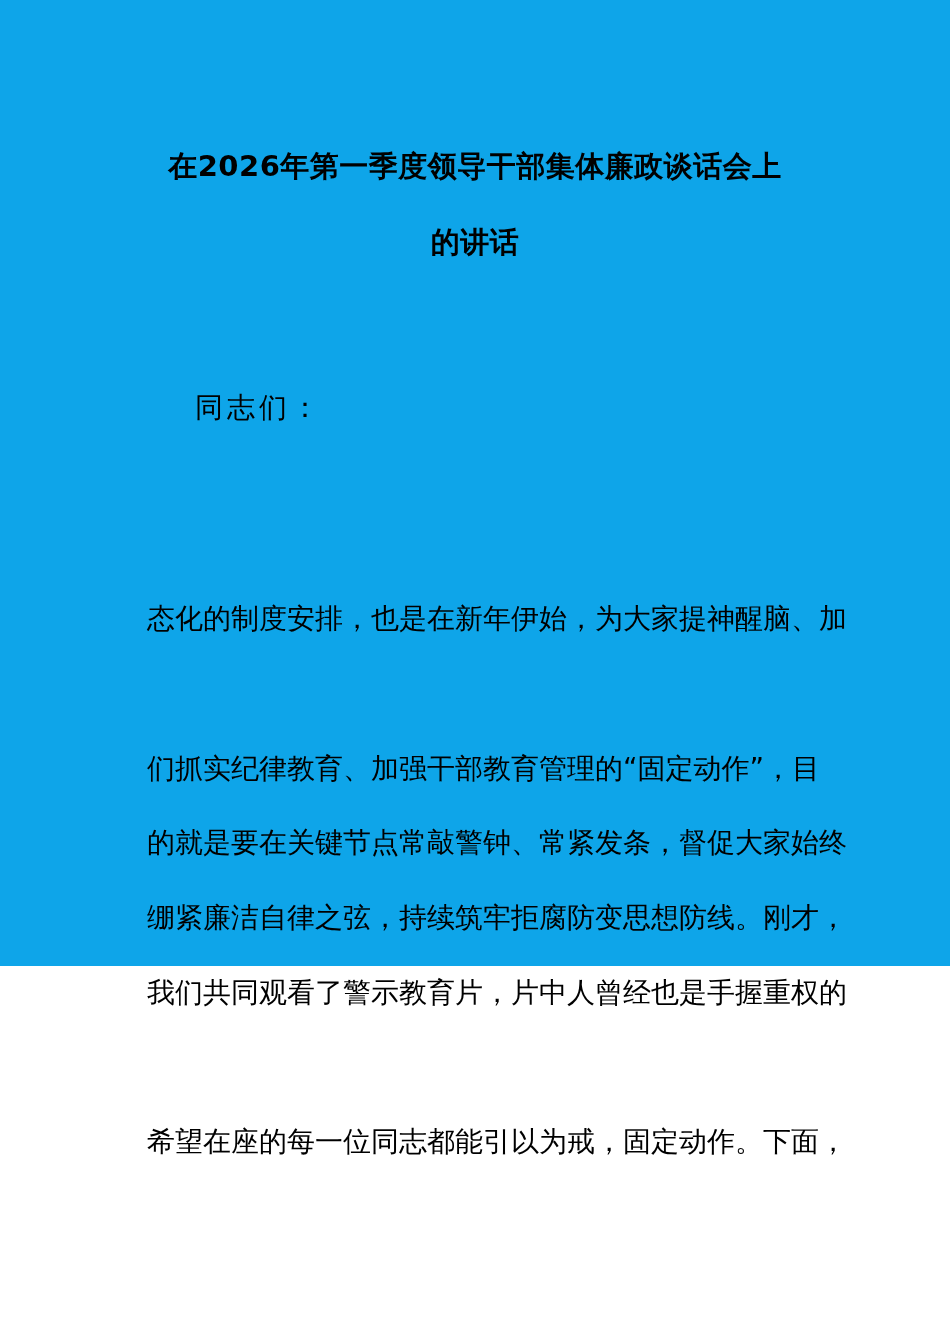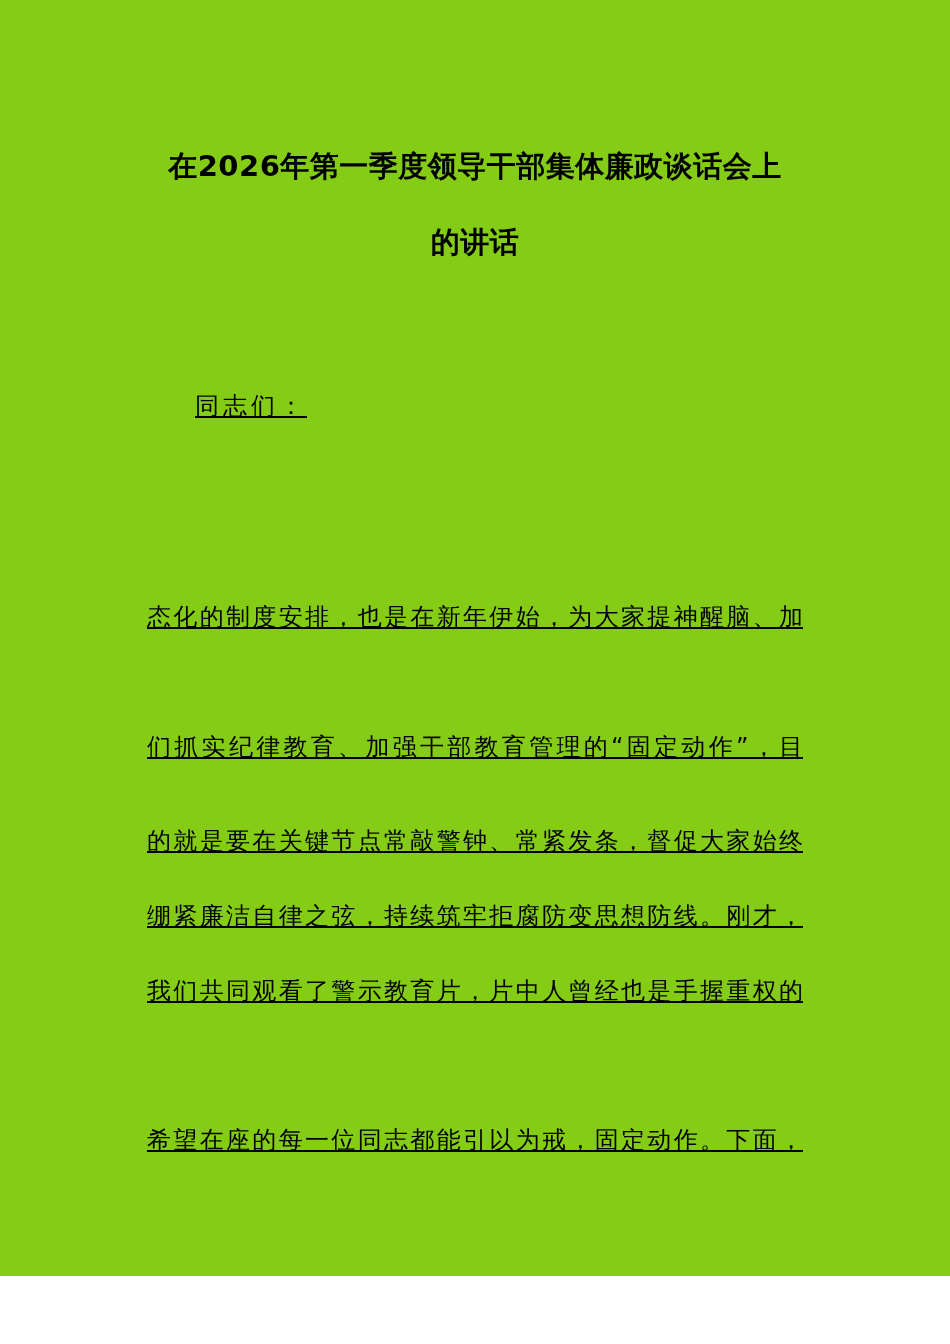--- a/index.html
+++ b/index.html
@@ -13,64 +13,63 @@
       position: relative;
       overflow: hidden;
       font-family: "DejaVu Sans", "Liberation Sans", sans-serif;
       color: #000000;
     }
     .page {
       position: absolute;
       left: 0;
       top: 0;
       width: 950px;
-      height: 1276px;
-      background: #84cc16;
+      height: 966px;
+      background: #0ea5e9;
     }
     .title {
       position: absolute;
       left: 140px;
       width: 670px;
       text-align: center;
       font-size: 29px;
       font-weight: bold;
       line-height: 1;
       letter-spacing: 0.5px;
       white-space: nowrap;
     }
     .title-line-1 { top: 152px; }
     .title-line-2 { top: 228px; }
     .body-line {
       position: absolute;
       left: 147px;
       width: 656px;
-      font-size: 24px;
+      font-size: 28px;
       line-height: 1;
       white-space: nowrap;
       text-align: justify;
       text-align-last: justify;
-      text-decoration: underline;
     }
     .body-line.indent {
       left: 195px;
       width: 608px;
     }
     .body-line.short {
       text-align-last: left;
       letter-spacing: 4px;
     }
   </style>
 </head>
 <body>
 
 <div class="page">
   <div class="title title-line-1">在2026年第一季度领导干部集体廉政谈话会上</div>
   <div class="title title-line-2">的讲话</div>
 
   <div class="body-line indent short" style="top:394px;">同志们：</div>
 
   <div class="body-line" style="top:605px;">态化的制度安排，也是在新年伊始，为大家提神醒脑、加</div>
-  <div class="body-line" style="top:735px;">们抓实纪律教育、加强干部教育管理的“固定动作”，目</div>
+  <div class="body-line" style="top:755px;">们抓实纪律教育、加强干部教育管理的“固定动作”，目</div>
   <div class="body-line" style="top:829px;">的就是要在关键节点常敲警钟、常紧发条，督促大家始终</div>
   <div class="body-line" style="top:904px;">绷紧廉洁自律之弦，持续筑牢拒腐防变思想防线。刚才，</div>
   <div class="body-line" style="top:979px;">我们共同观看了警示教育片，片中人曾经也是手握重权的</div>
   <div class="body-line" style="top:1128px;">希望在座的每一位同志都能引以为戒，固定动作。下面，</div>
 </div>
 
 </body></html>

